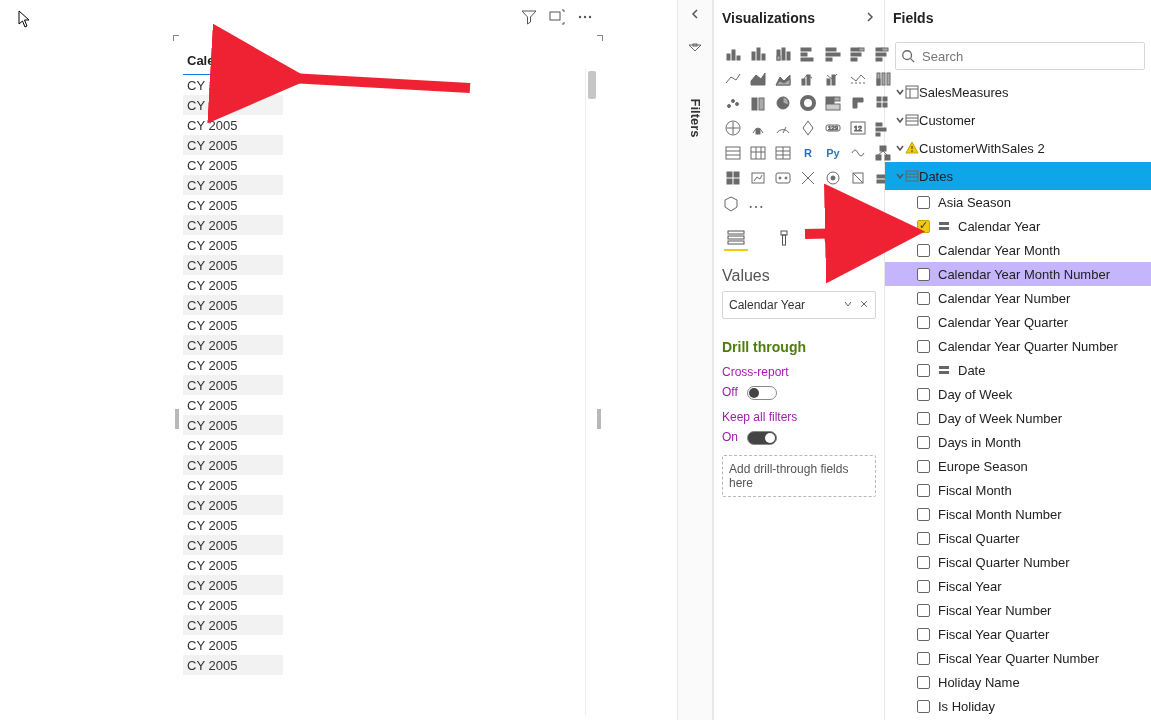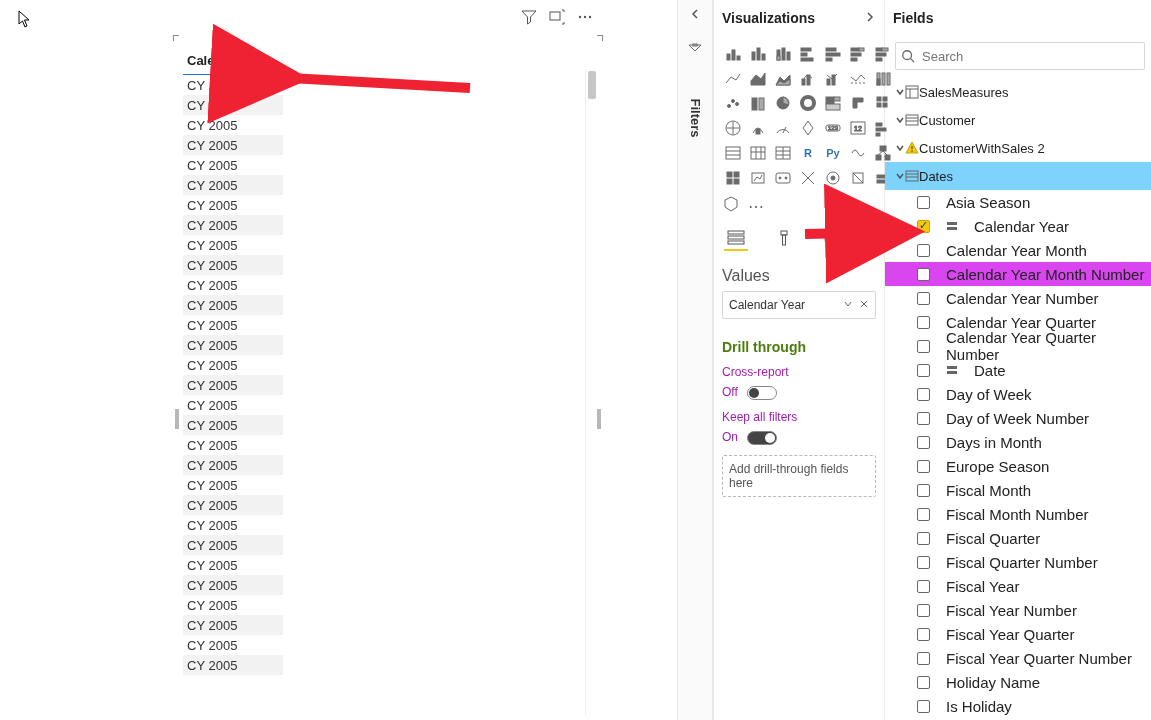--- a/index.html
+++ b/index.html
@@ -57,23 +57,23 @@
   .drop-well { border: 1px dashed #b8b8b8; border-radius: 2px; font-size: 12px; color: #555; padding: 6px; text-align: left; }
 
   
   .fields-pane { position: absolute; right: 0; top: 0; width: 266px; bottom: 0; padding: 0 0 0 8px; }
   .search-wrap { position: relative; margin: 6px 6px 8px 2px; }
   .search-wrap svg { position: absolute; left: 6px; top: 7px; width: 14px; height: 14px; color: #666; }
   .search-wrap input { width: 100%; height: 28px; border: 1px solid #d6d6d6; border-radius: 2px; padding: 0 6px 0 26px; font-size: 13px; outline: none; }
   .table-item { display: flex; align-items: center; gap: 0; height: 28px; font-size: 13px; color: #222; padding-left: 2px; }
   .table-item svg.chev { width: 10px; height: 10px; color: #555; }
   .table-item .ticon { width: 14px; height: 14px; color: #666; display: flex; align-items: center; justify-content: center; }
-  .table-item.expanded { background: #7dd3fc; margin: 0 -0px 0 -8px; padding-left: 10px; }
-  .field-row { display: flex; align-items: center; gap: 16px; height: 24px; font-size: 15px; color: #222; padding-left: 24px; }
-  .field-row.hover { background: #d946ef; margin: 0 0 0 -8px; padding-left: 32px; }
+  .table-item.expanded { background: #0ea5e9; margin: 0 -0px 0 -8px; padding-left: 10px; }
+  .field-row { display: flex; align-items: center; gap: 8px; height: 24px; font-size: 13px; color: #222; padding-left: 24px; }
+  .field-row.hover { background: #c4b5fd; margin: 0 0 0 -8px; padding-left: 32px; }
   .cb { width: 13px; height: 13px; border: 1px solid #666; border-radius: 2px; background: #fff; position: relative; flex: none; }
   .cb.checked { background: #f2c811; border-color: #caa500; }
   .cb.checked::after { content: ""; position: absolute; left: 2px; top: -1px; font-size: 10px; }
   .cb.checked::before { content: "✓"; position: absolute; left: 1px; top: -2px; font-size: 11px; color: #333; }
   .hier-icon { width: 12px; height: 12px; flex: none; }
 
   
   .arrow { position: absolute; z-index: 50; }
   .arrow svg { overflow: visible; }
 </style>

